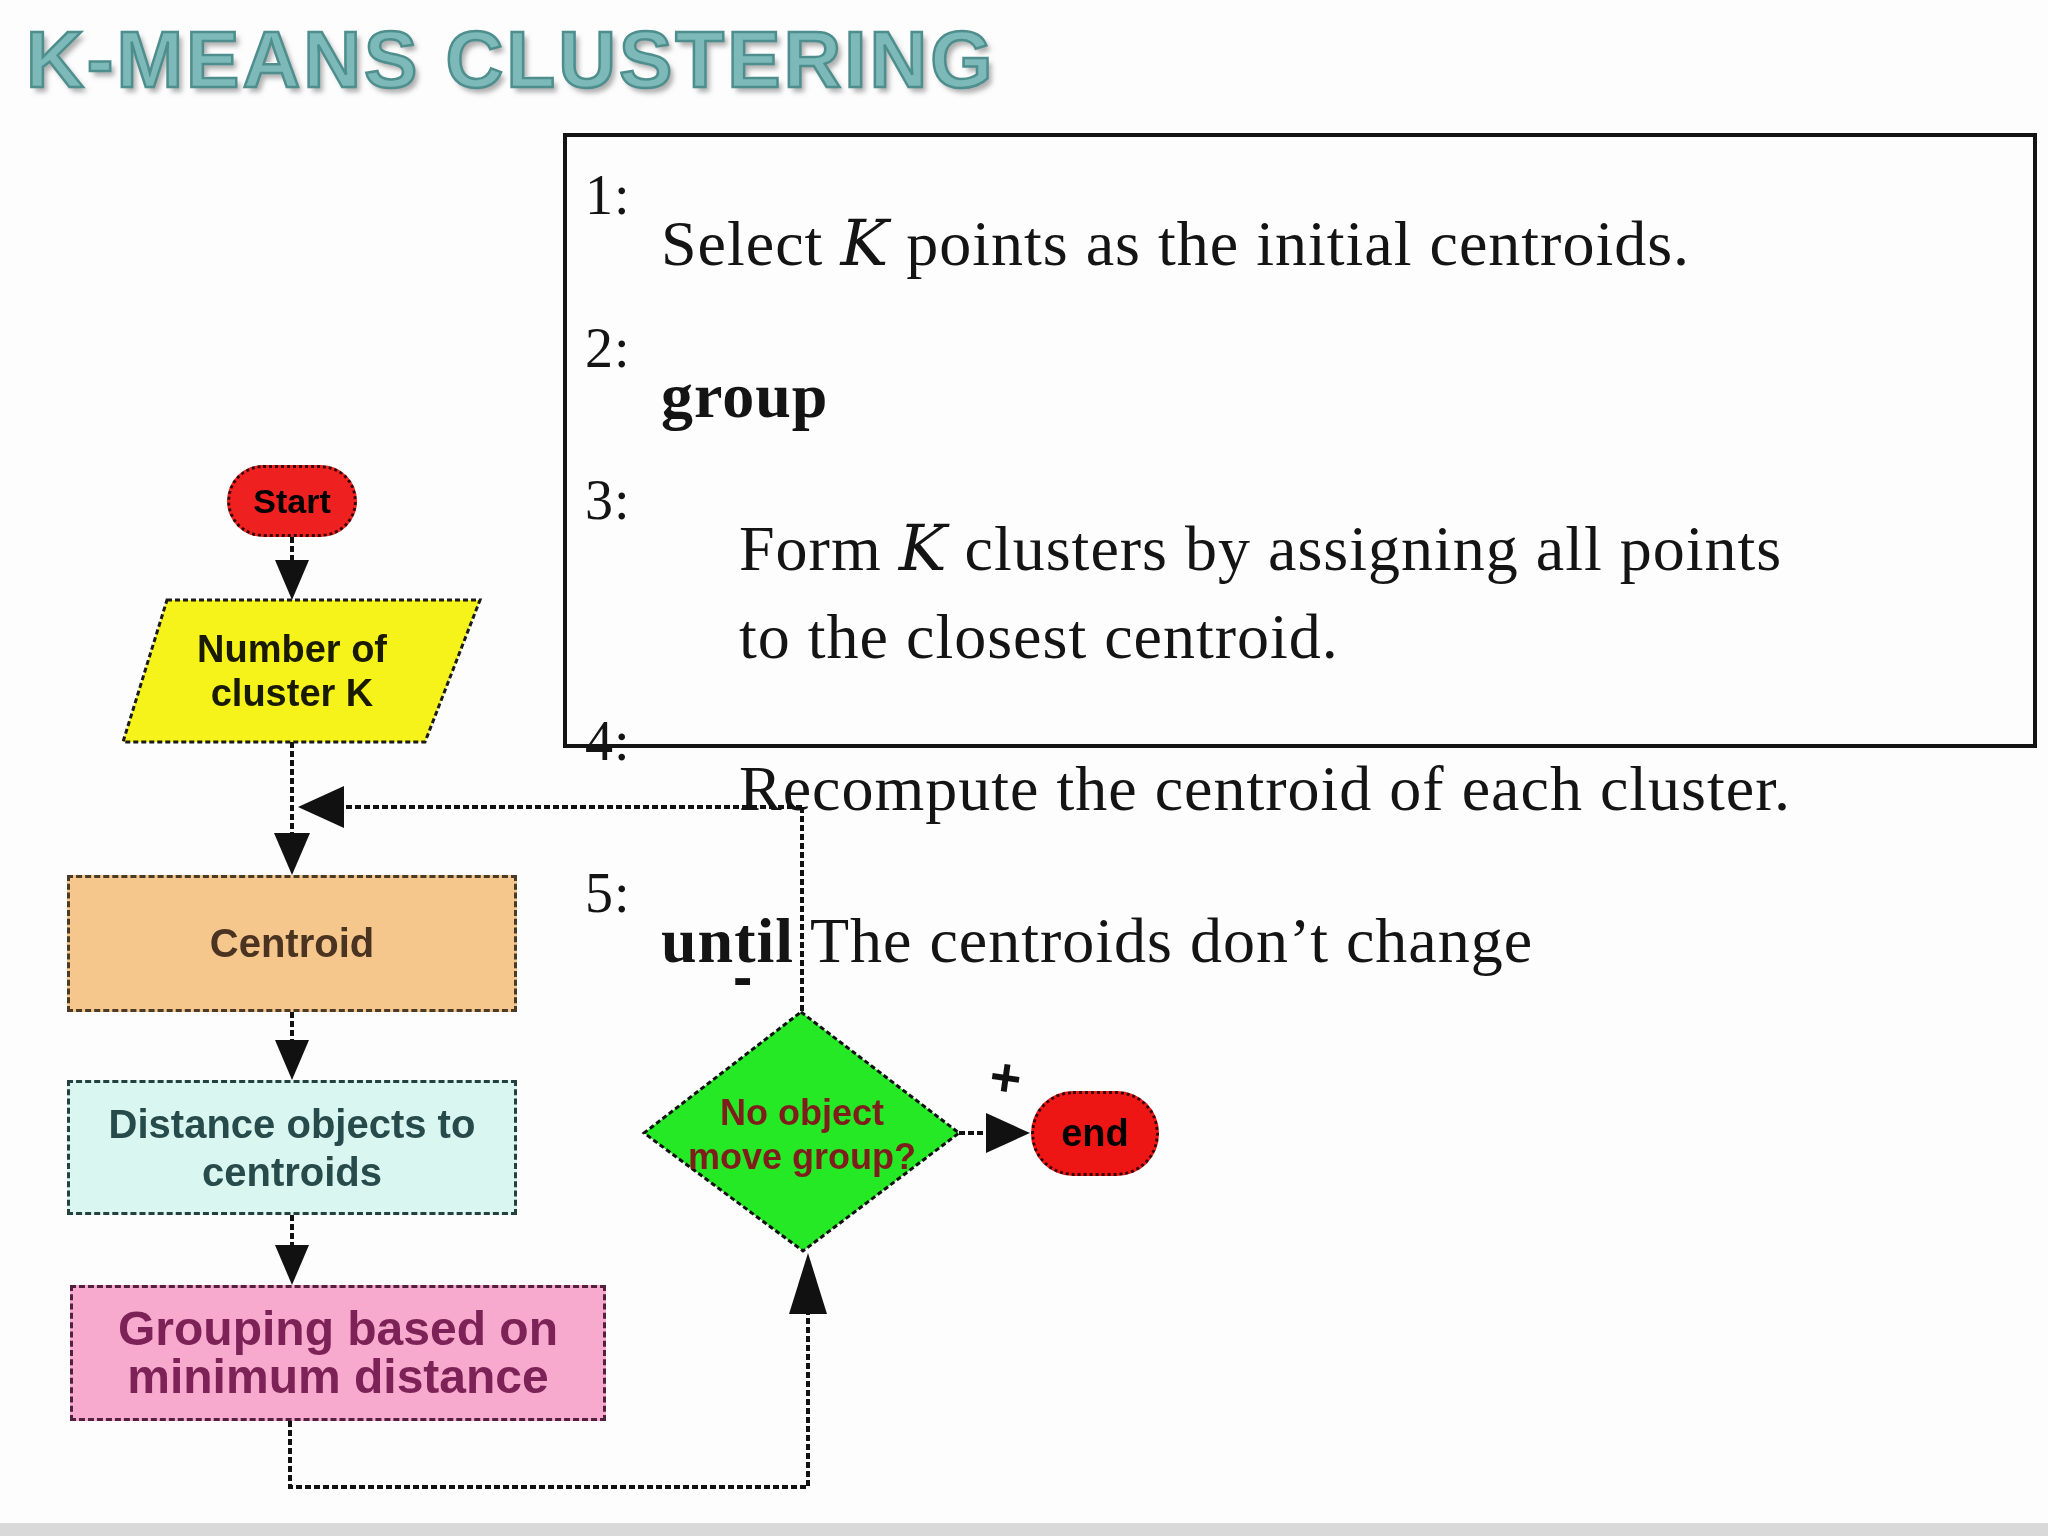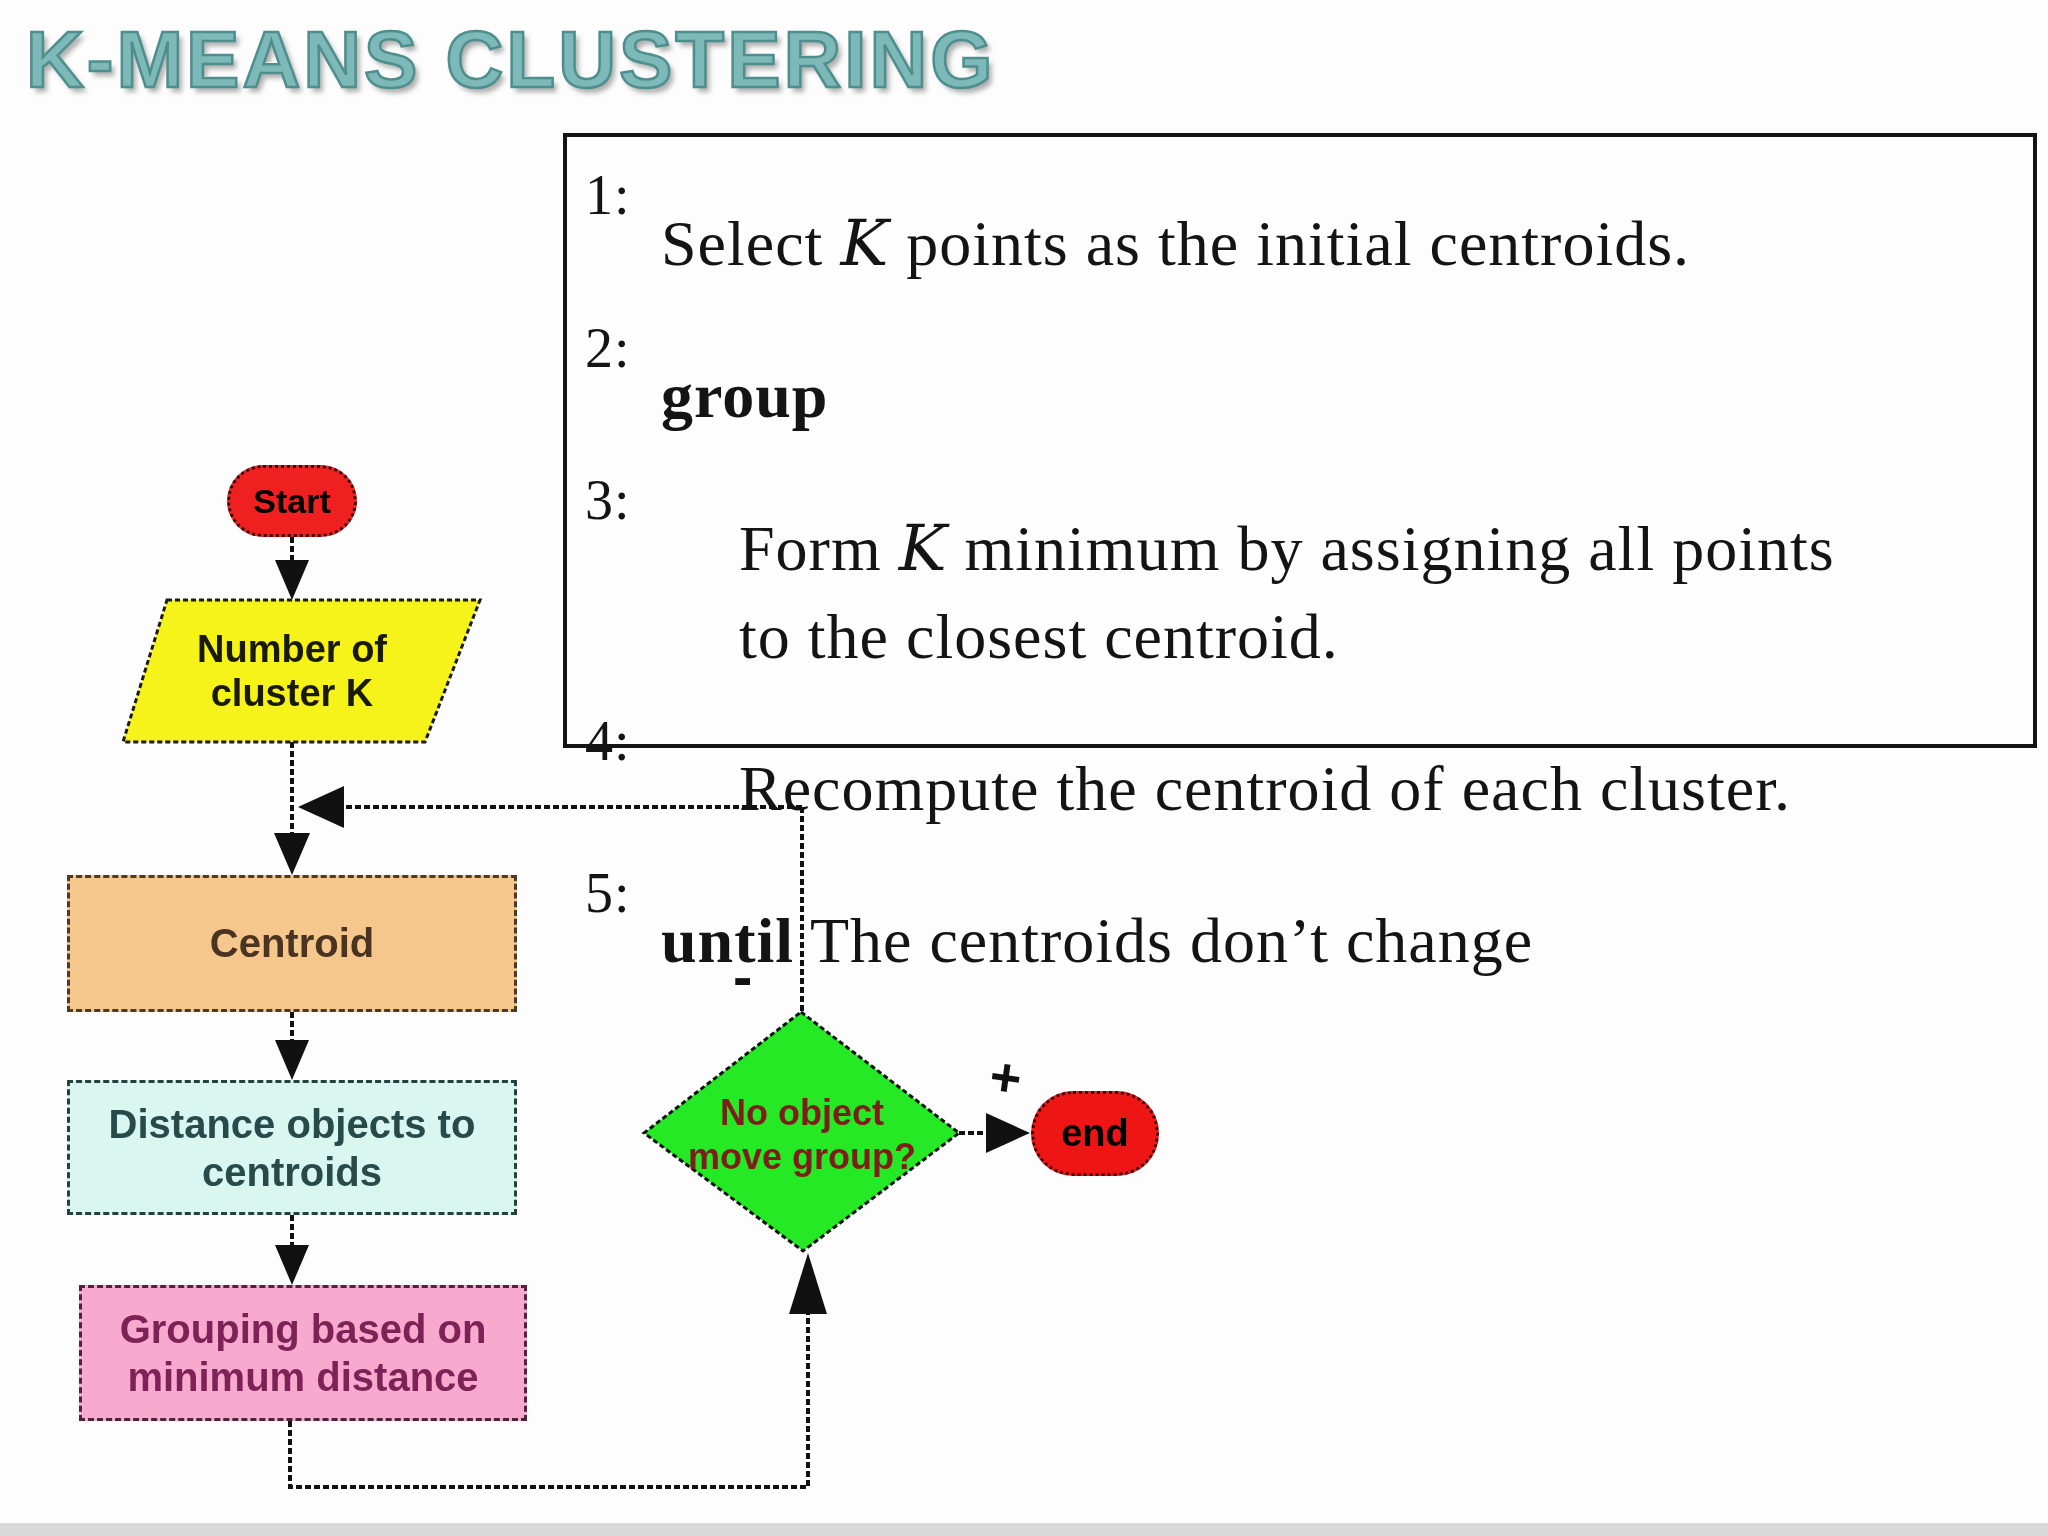--- a/index.html
+++ b/index.html
@@ -48,22 +48,22 @@
   }
   #process1{
     left:67px;top:875px;width:450px;height:137px;background:#f5c78d;
     border:3px dashed #4a3a28;font-size:40px;color:#4a3320;
   }
   #process2{
     left:67px;top:1080px;width:450px;height:135px;background:#d9f6f1;
     border:3px dashed #24403f;font-size:40px;color:#274b4b;line-height:48px;
   }
   #process3{
-    left:79px;top:1285px;width:448px;height:136px;background:#f8a9ce;
-    border:3px dashed #53203f;font-size:40px;color:#7d2257;line-height:48px;
+    left:70px;top:1285px;width:536px;height:136px;background:#f8a9ce;
+    border:3px dashed #53203f;font-size:48px;color:#7d2257;line-height:48px;
   }
   #decision-label{
     left:682px;top:1070px;width:240px;height:130px;font-size:36px;
     color:#7f1d1d;line-height:44px;font-weight:700;
   }
   .edge-label{
     position:absolute;font-weight:bold;color:#111;
     font-family:"Liberation Sans",sans-serif;
   }
   #label-no{left:733px;top:943px;font-size:58px;}
@@ -84,21 +84,21 @@
     <div class="algo-line">
       <span class="algo-num">1:</span>
       <div class="algo-content"><span>Select </span><span class="mvar">K</span><span> points as the initial centroids.</span></div>
     </div>
     <div class="algo-line">
       <span class="algo-num">2:</span>
       <div class="algo-content"><span class="kw">group</span></div>
     </div>
     <div class="algo-line indent1">
       <span class="algo-num">3:</span>
-      <div class="algo-content"><span>Form </span><span class="mvar">K</span><span> minimum by assigning all points</span><br><span>to the closest centroid.</span></div>
+      <div class="algo-content"><span>Form </span><span class="mvar">K</span><span> clusters by assigning all points</span><br><span>to the closest centroid.</span></div>
     </div>
     <div class="algo-line indent1">
       <span class="algo-num">4:</span>
       <div class="algo-content"><span>Recompute the centroid of each cluster.</span></div>
     </div>
     <div class="algo-line">
       <span class="algo-num">5:</span>
       <div class="algo-content"><span class="kw">until</span><span> The centroids don’t change</span></div>
     </div>
   </div>

